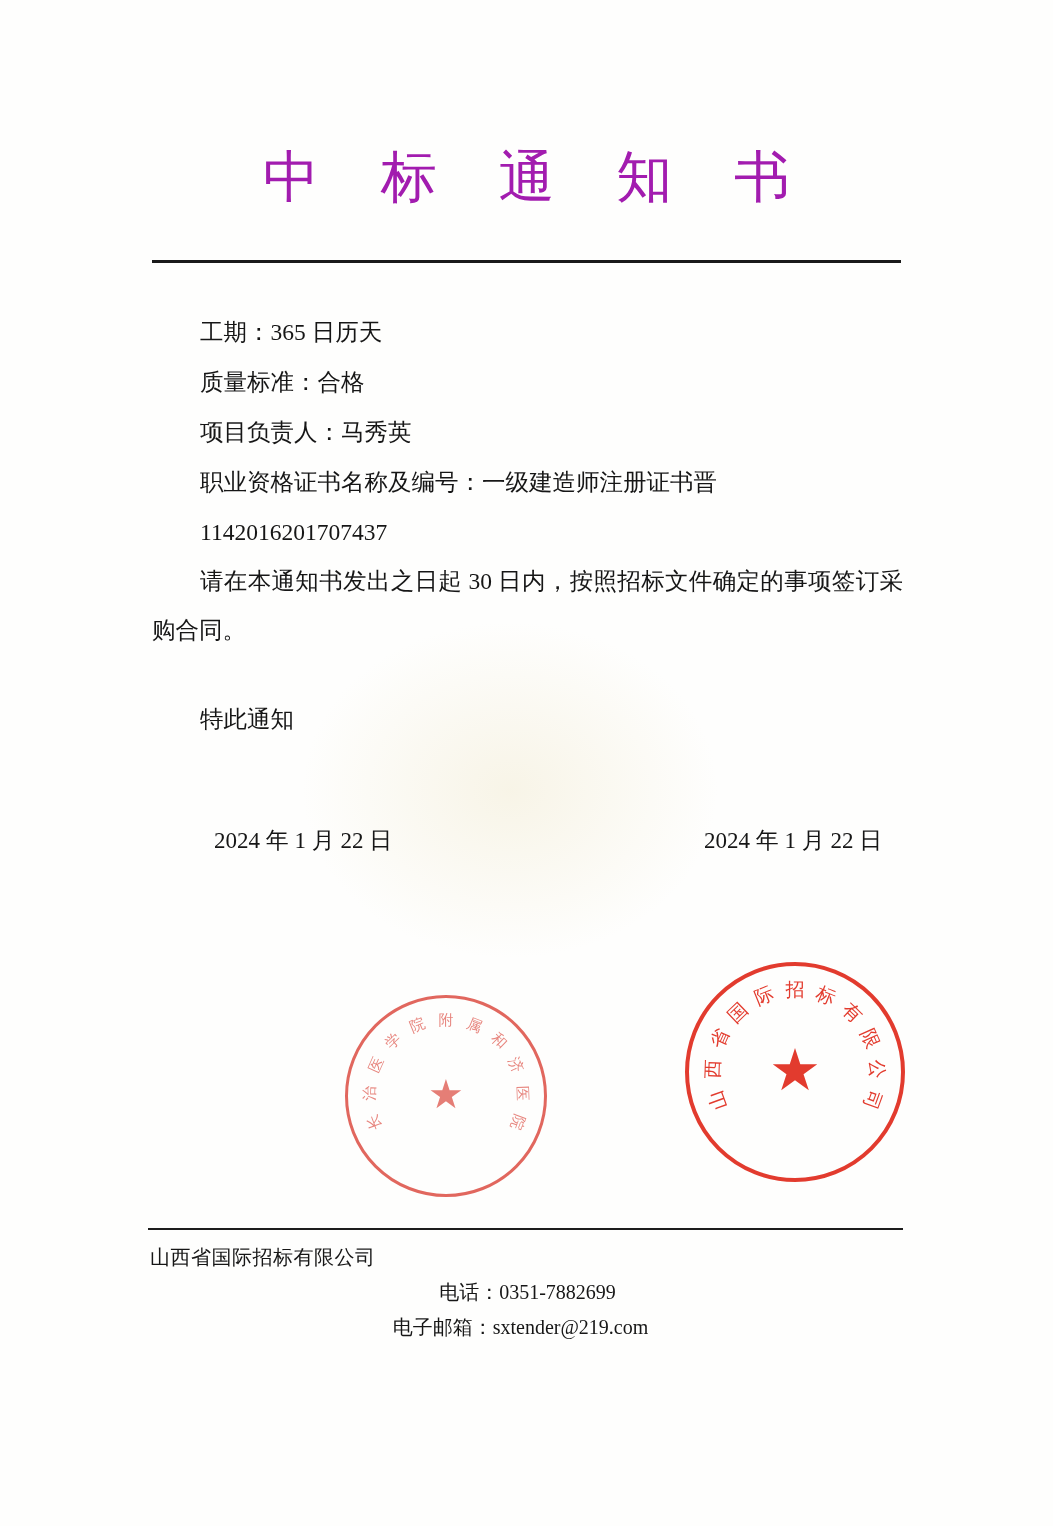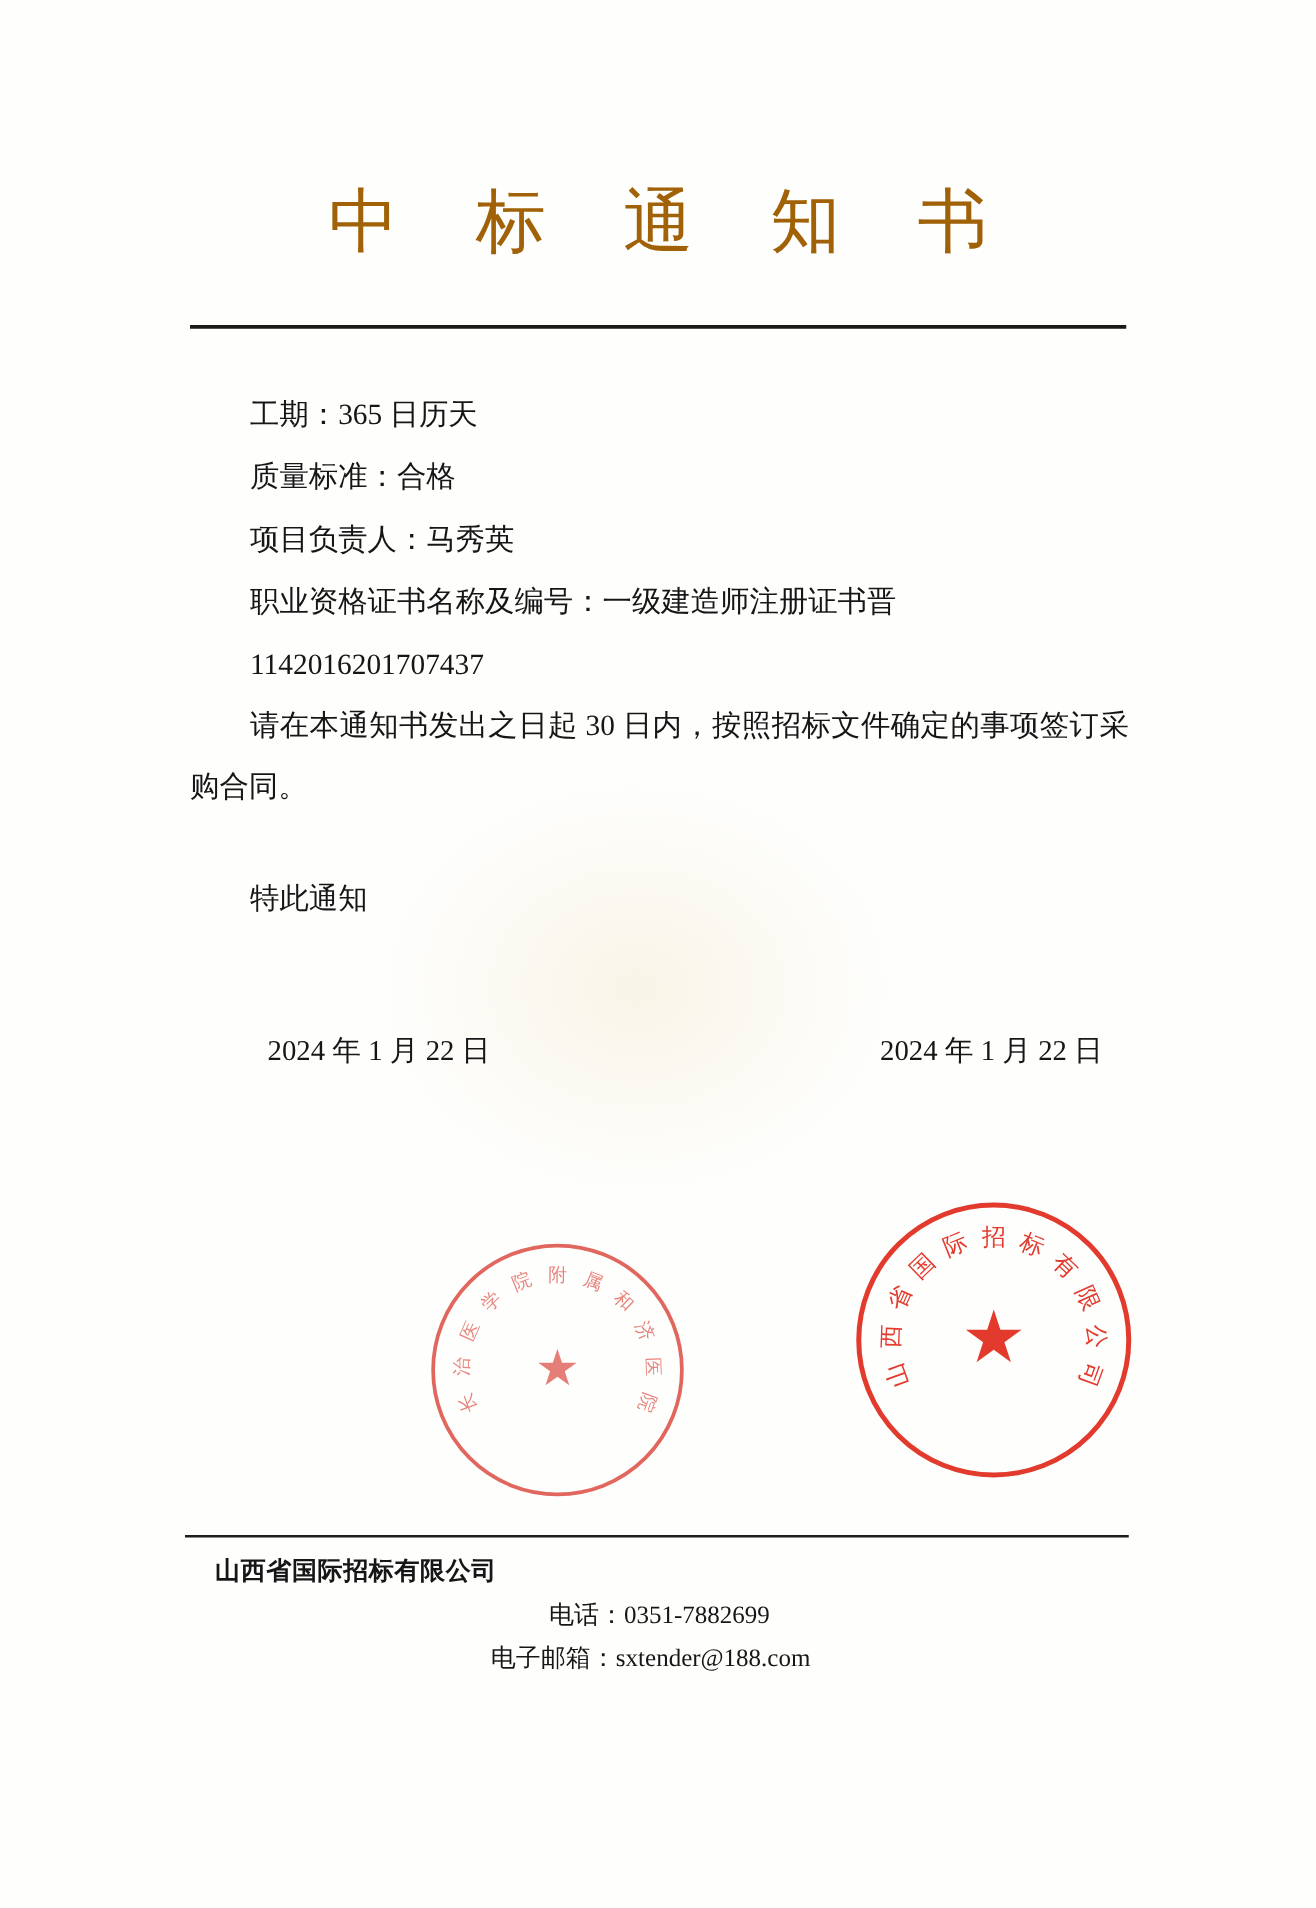--- a/index.html
+++ b/index.html
@@ -32,21 +32,21 @@
     pointer-events: none;
   }
   .title {
     text-align: center;
     font-size: 56px;
     letter-spacing: 22px;
     padding-top: 140px;
     padding-left: 22px;
     font-weight: 400;
     font-family: "DejaVu Serif", "Liberation Serif", serif;
-    color: #a16207;
+    color: #a21caf;
   }
   .rule {
     margin: 44px 152px 0 152px;
     border-top: 3px solid #1a1a1a;
   }
   .body-area {
     margin: 30px 150px 0 152px;
     font-size: 23.5px;
     line-height: 49px;
   }
@@ -161,23 +161,22 @@
   }
   .footer {
     position: absolute;
     left: 150px;
     right: 148px;
     top: 1240px;
     font-size: 20px;
     line-height: 35px;
   }
   .footer-company {
-    font-weight: bold;
+    font-weight: normal;
     letter-spacing: 0.5px;
-    margin-left: 22px;
   }
   .footer-row {
     display: flex;
     justify-content: center;
   }
   .footer-row .right {
     padding-right: 14px;
   }
 </style>
 </head>
@@ -247,17 +246,17 @@
   </div>
 
   <div class="footer-rule"></div>
 
   <div class="footer">
     <div class="footer-company">山西省国际招标有限公司</div>
     <div class="footer-row">
       <div>电话：0351-7882699</div>
     </div>
     <div class="footer-row">
-      <div class="right">电子邮箱：sxtender@188.com</div>
+      <div class="right">电子邮箱：sxtender@219.com</div>
     </div>
   </div>
 
 </div>
 
 </body></html>

